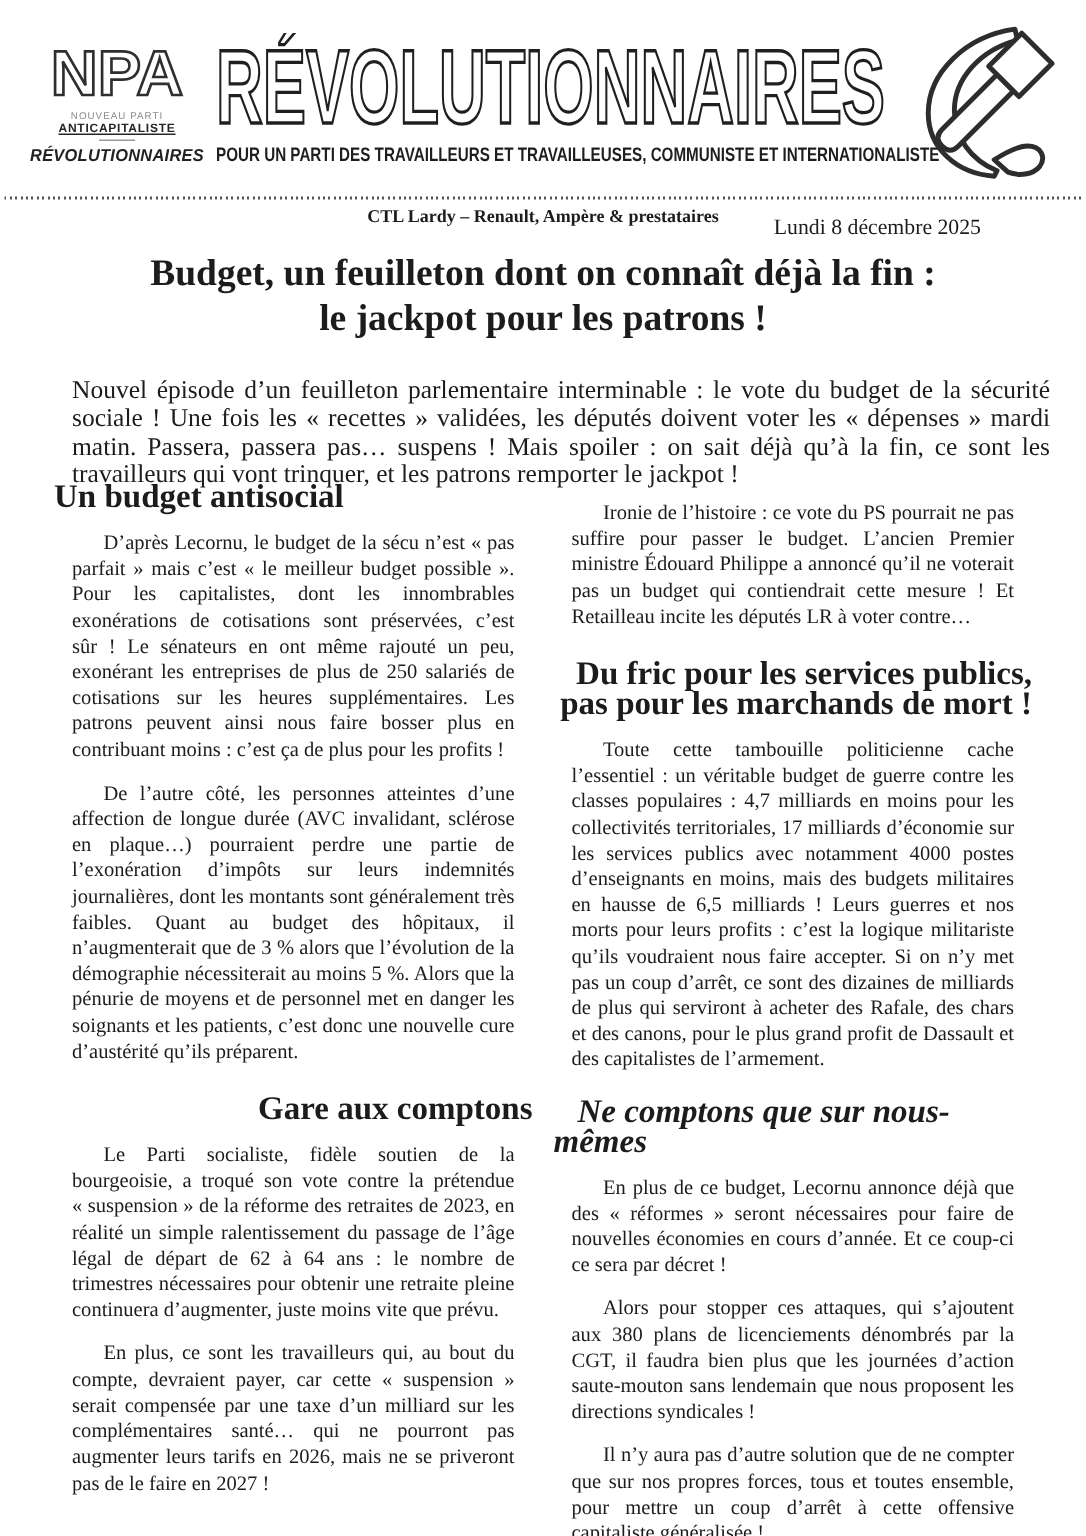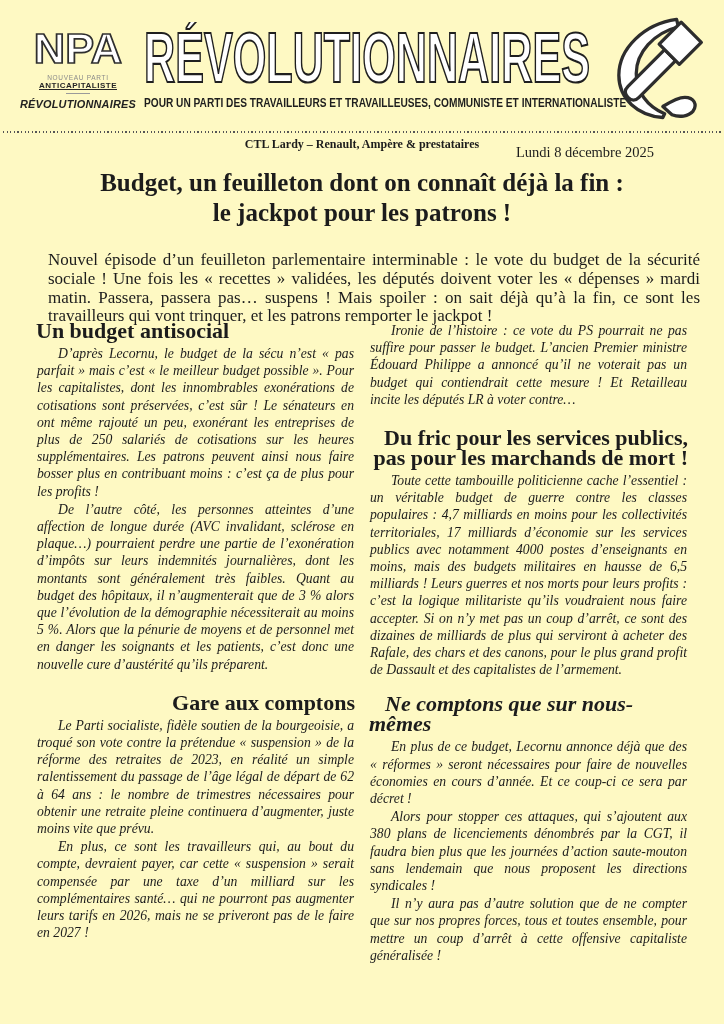--- a/index.html
+++ b/index.html
@@ -1,18 +1,18 @@
 <!DOCTYPE html>
 <html lang="fr"><head>
 <meta charset="utf-8">
 <style>
   html,body { margin:0; padding:0; background:#e9e9e9; }
   .page {
     position:relative; width:724px; height:1024px; margin:0 auto;
-    background:#fef9c3; color:#1c1c1c;
+    background:#ffffff; color:#1c1c1c;
     font-family:"Liberation Serif", serif;
     overflow:hidden;
   }
 
   
   .npa-logo { position:absolute; left:16px; top:26px; width:124px; text-align:center; }
   .npa-letters { display:block; margin:0 auto; width:96px; height:46px; }
   .npa-sub1 { font-family:"Liberation Sans",sans-serif; font-size:6.5px; letter-spacing:.7px; color:#8a8a8a; margin-top:2px; }
   .npa-sub2 { font-family:"Liberation Sans",sans-serif; font-size:8px; font-weight:bold; letter-spacing:.5px; color:#262626;text-decoration:underline; }
   .npa-rule { width:24px; height:1px; background:#9a9a9a; margin:3px auto 4px; }
@@ -37,21 +37,21 @@
   .edition-title { position:absolute; top:132px; left:0; width:100%; text-align:center; font-size:12px; font-weight:bold; line-height:24px; }
   .edition-date { position:absolute; top:143px; right:70px; font-size:14.5px; line-height:18px; }
 
   
   .headline { position:absolute; top:168px; left:0; width:100%; margin:0; text-align:center; font-size:25px; font-weight:bold; line-height:30px; }
   .intro { position:absolute; top:239px; left:36px; width:652px; margin:12px; font-size:17px; font-weight:normal; line-height:18.8px; text-align:justify; }
 
   
   .columns { position:absolute; top:321px; left:36px; width:652px; display:flex; gap:14px; }
   .col { width:319px; }
-  .col p { margin:1px; font-size:13.7px; line-height:17.2px; text-align:justify; text-indent:21px;font-style:italic; }
+  .col p { margin:12px; font-size:13.7px; line-height:17.2px; text-align:justify; text-indent:21px; }
   .col h2 { margin:0 0 4px 0; font-size:22px; line-height:20px; font-weight:bold; }
   .col h2.indented { text-indent:16px; }
   .gap-md { margin-top:16px !important;font-style:italic; }
   .gap-lg { margin-top:20px !important;text-align:right; }
 </style>
 </head>
 <body>
 
 <div class="page">
 

